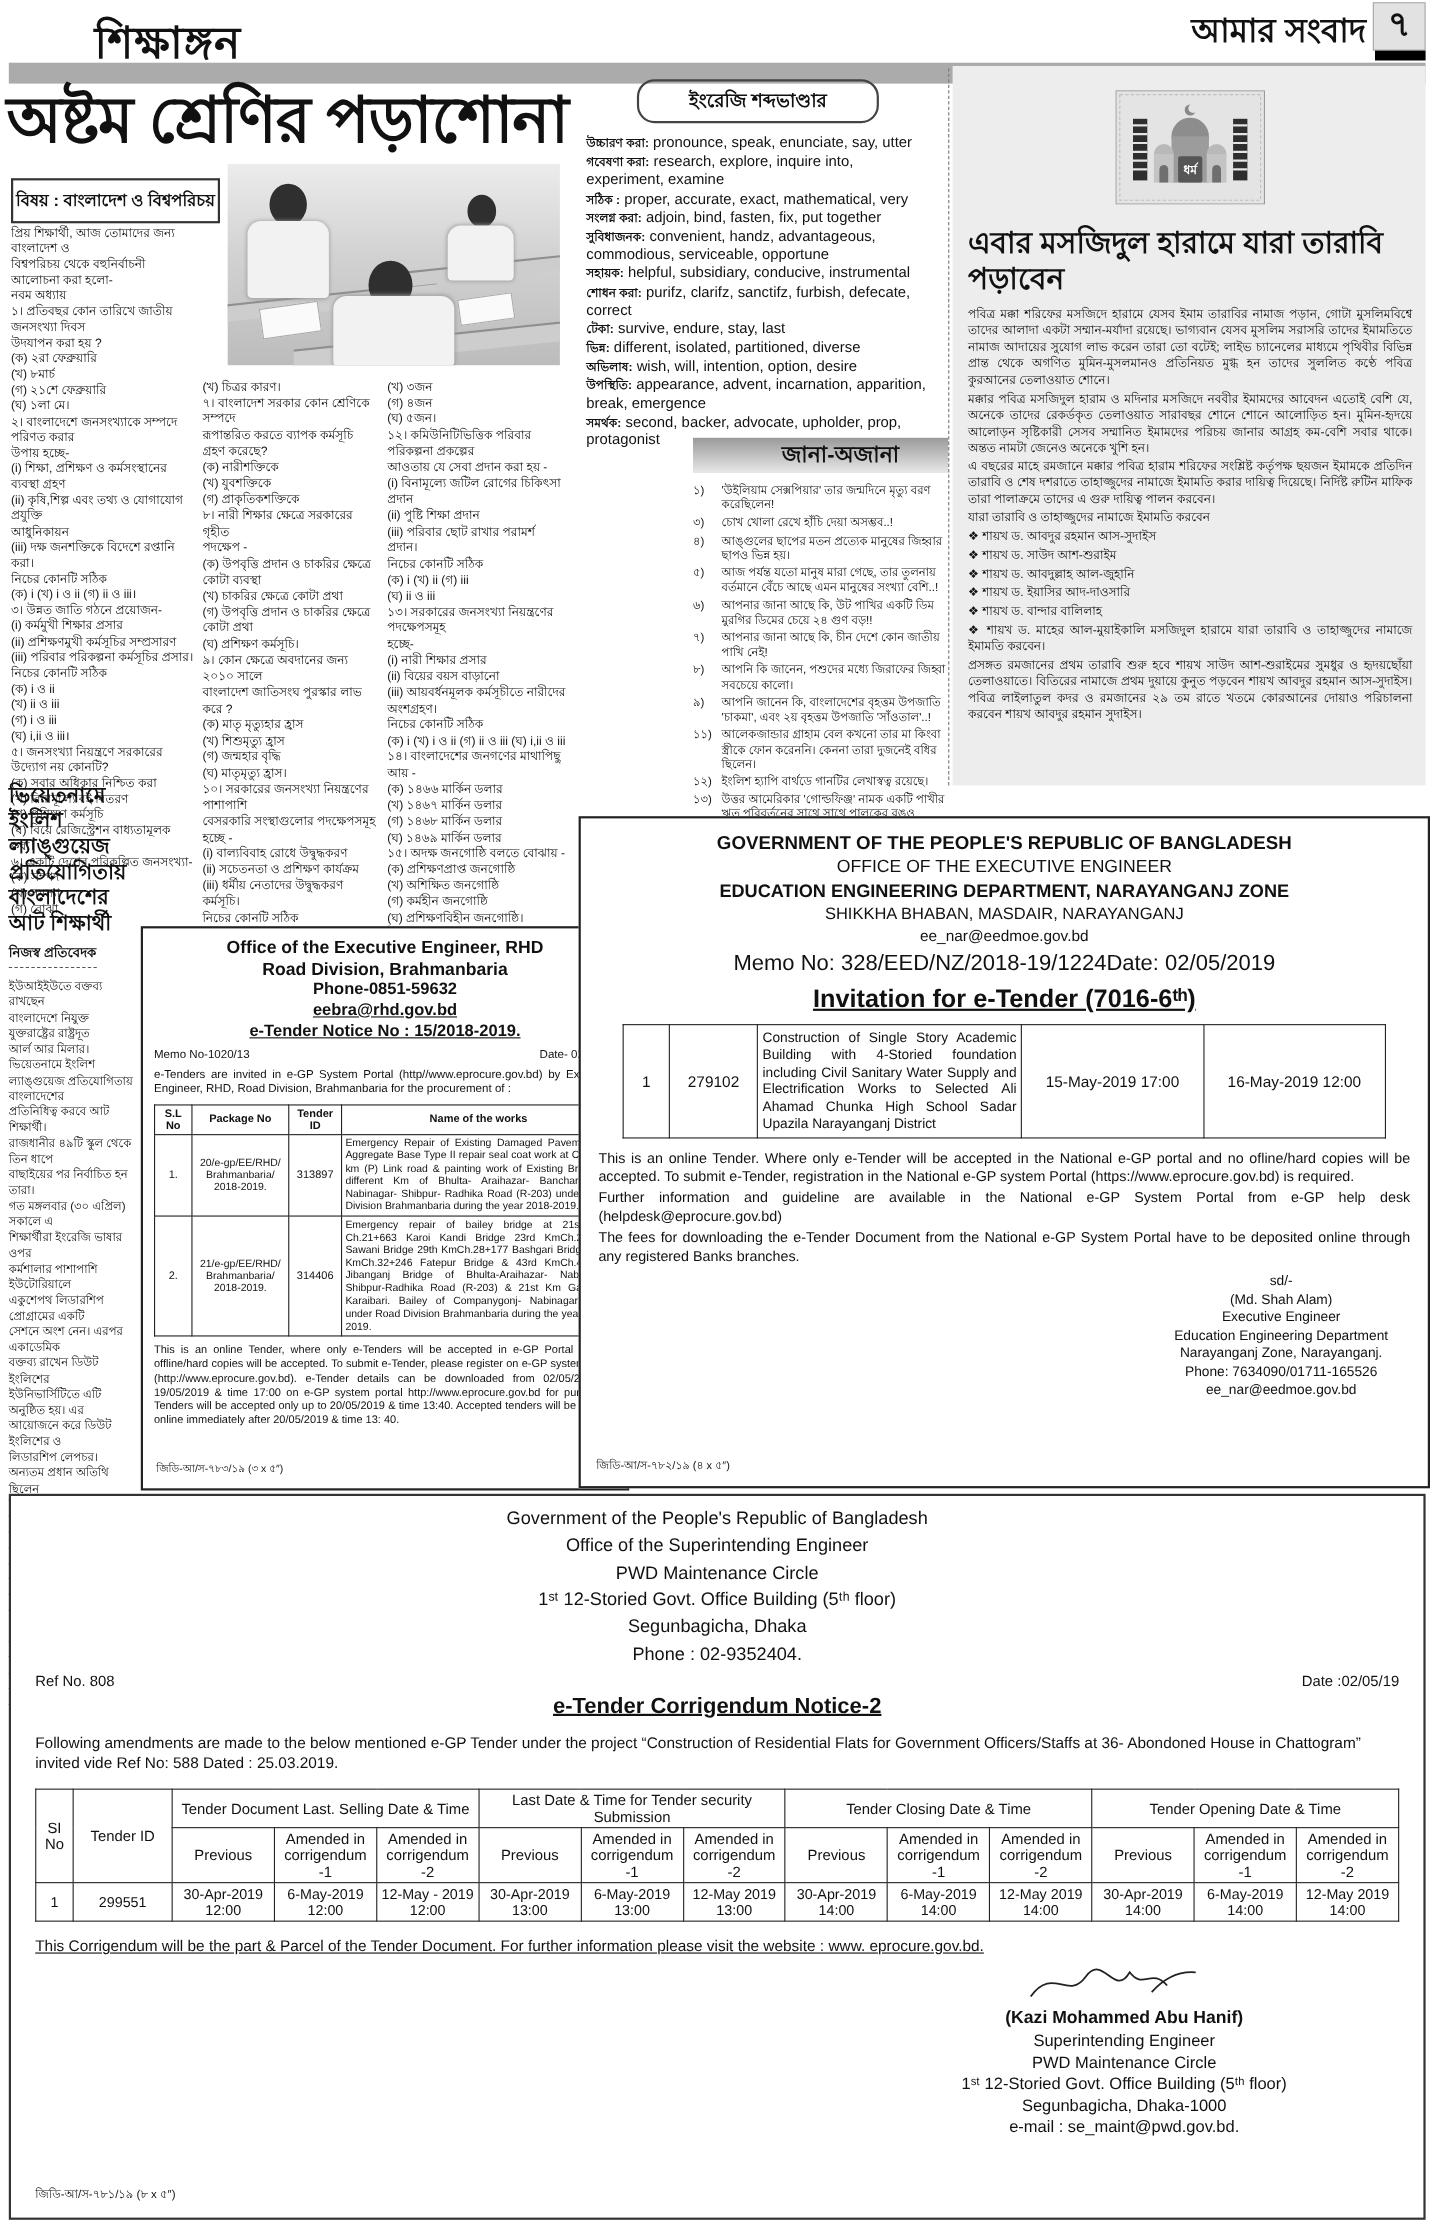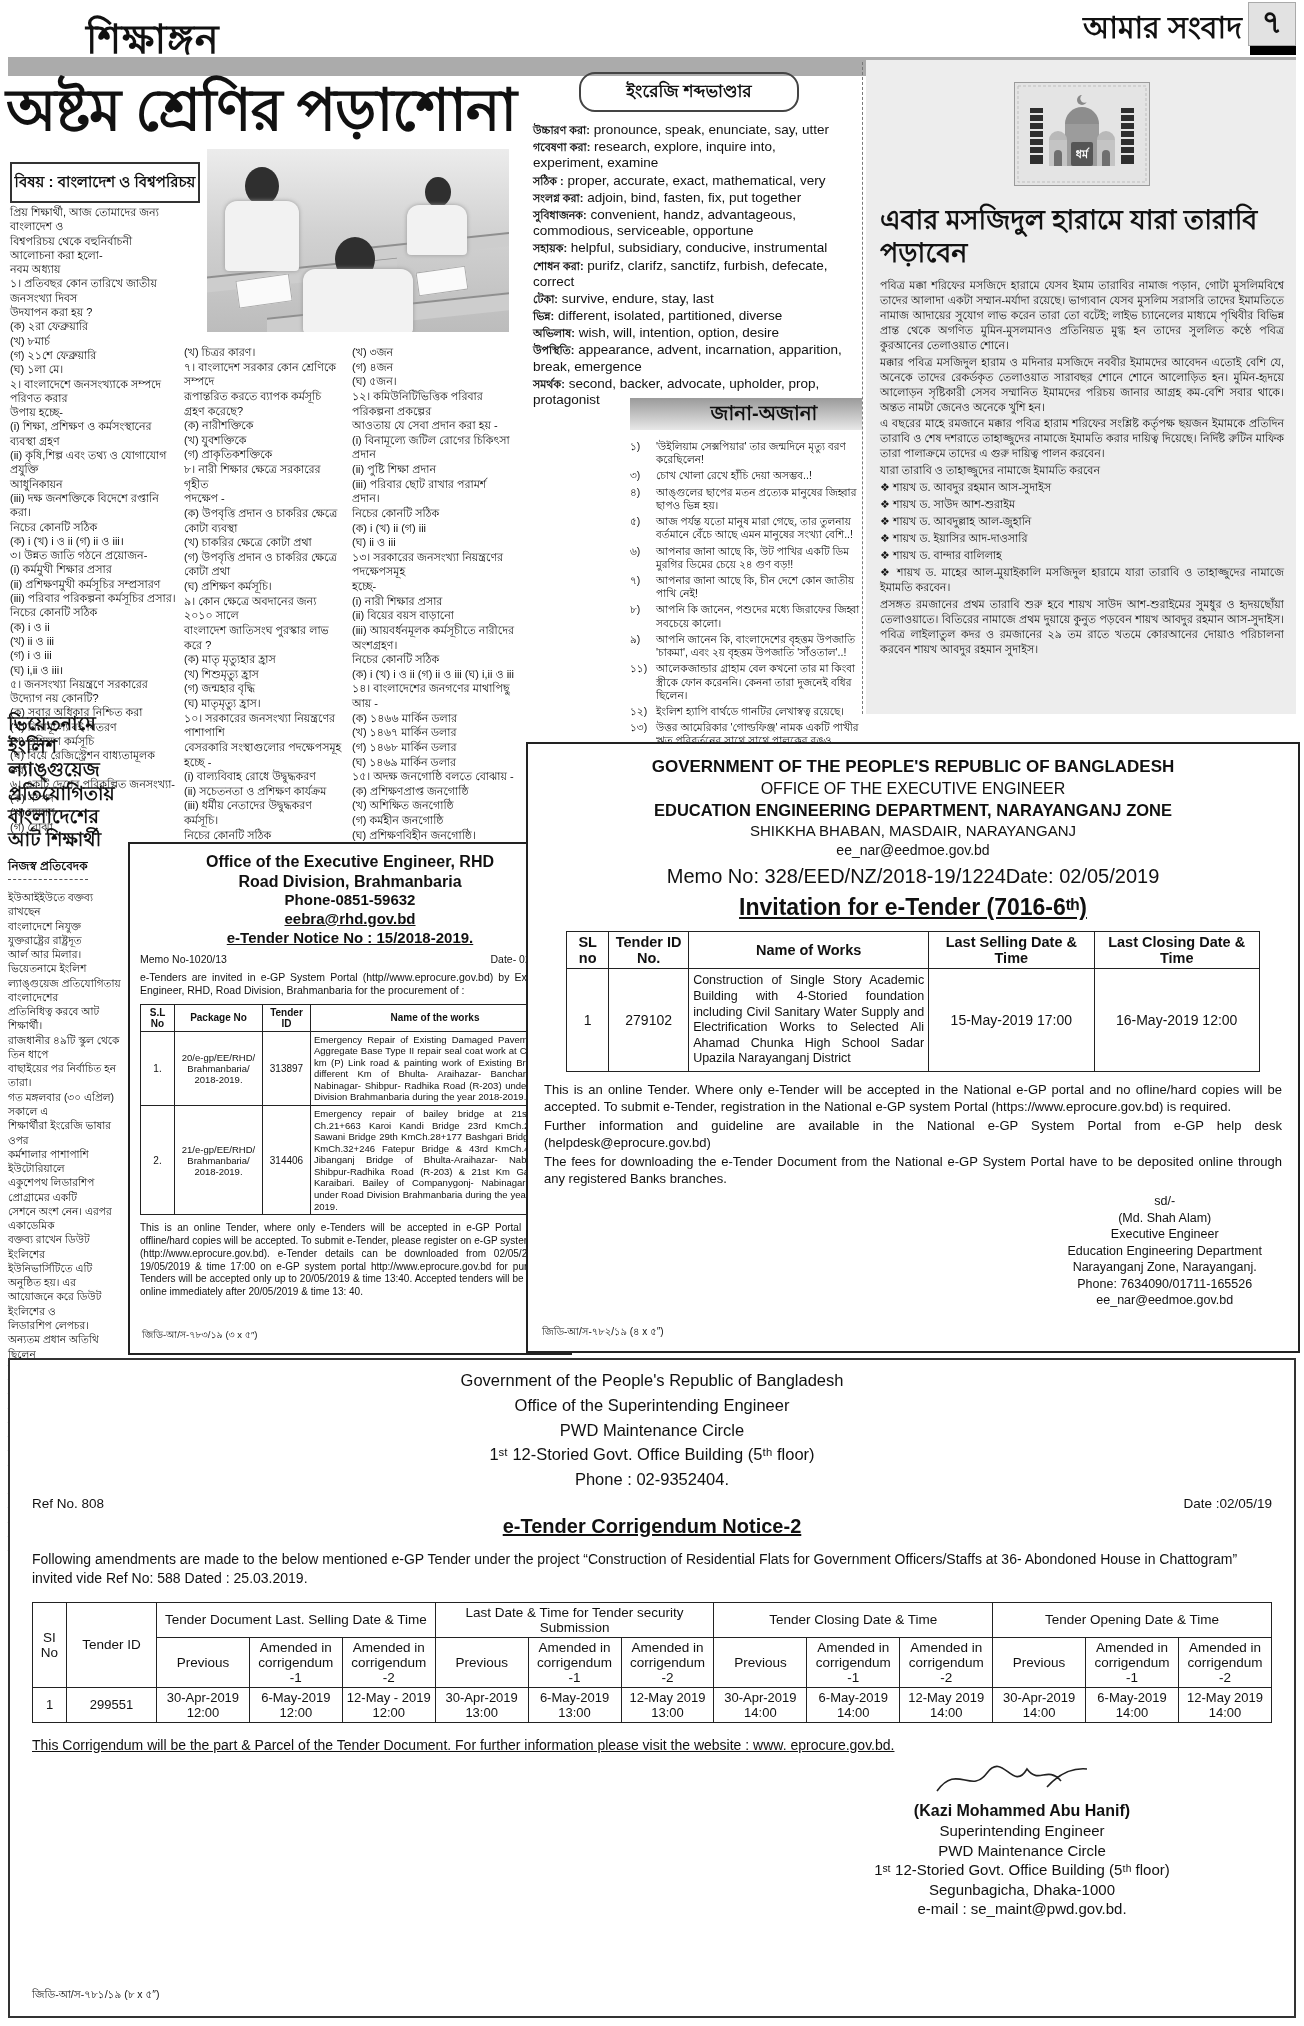--- a/index.html
+++ b/index.html
@@ -542,27 +542,20 @@
     <div class="title">Invitation for e-Tender (7016-6ᵗʰ)</div>
     <table class="tbl">
       <colgroup>
           <col style="width:42px">
           <col style="width:80px">
           <col style="width:240px">
           <col>
           <col>
         </colgroup>
       <tbody>
-          <tr>
-        <th>SL no</th>
-        <th>Tender ID No.</th>
-        <th>Name of Works</th>
-        <th>Last Selling Date &amp; Time</th>
-        <th>Last Closing Date &amp; Time</th>
-      </tr>
       <tr>
         <td class="center">1</td>
         <td class="center">279102</td>
         <td class="namecell">Construction of Single Story Academic Building with 4-Storied foundation including Civil Sanitary Water Supply and Electrification Works to Selected Ali Ahamad Chunka High School Sadar Upazila Narayanganj District</td>
         <td class="center">15-May-2019 17:00</td>
         <td class="center">16-May-2019 12:00</td>
       </tr>
     </tbody>
       </table>
     <div class="paras">
@@ -584,20 +577,21 @@
     <div class="tag">জিডি-আ/স-৭৮২/১৯ (৪ x ৫″)</div>
   </div>
 
   <div class="abs pwd notice">
     <div>
 
     <div class="g">Government of the People's Republic of Bangladesh</div>
         <div class="g">Office of the Superintending Engineer</div>
         <div class="g">PWD Maintenance Circle</div>
         <div class="g">1ˢᵗ 12-Storied Govt. Office Building (5ᵗʰ floor)</div>
+        <div class="g">Segunbagicha, Dhaka</div>
         <div class="g">Phone : 02-9352404.</div>
       </div>
     <div class="ref-row">
       <span>Ref No. 808</span>
       <span>Date :02/05/19</span>
     </div>
     <div class="title">e-Tender Corrigendum Notice-2</div>
     <div class="intro">Following amendments are made to the below mentioned e-GP Tender under the project “Construction of Residential Flats for Government Officers/Staffs at 36- Abondoned House in Chattogram” invited vide Ref No: 588 Dated : 25.03.2019.</div>
     <table class="tbl">
       <colgroup>

